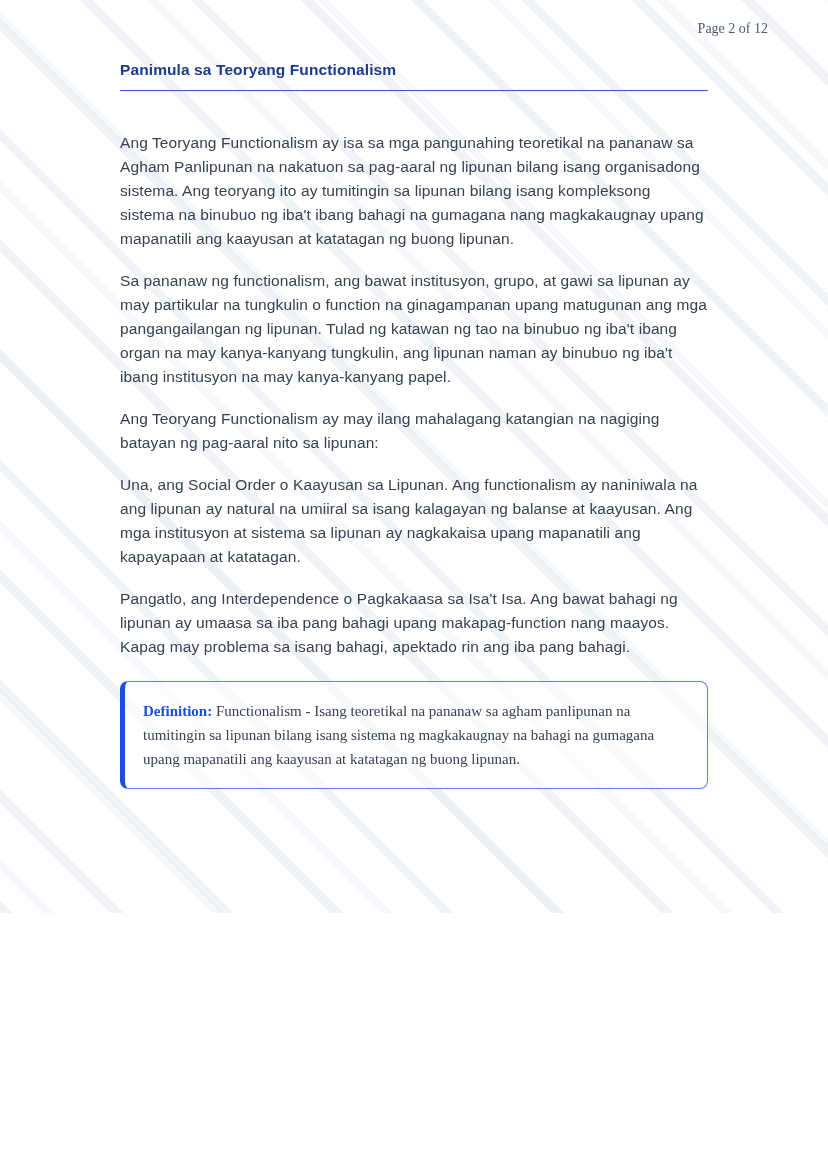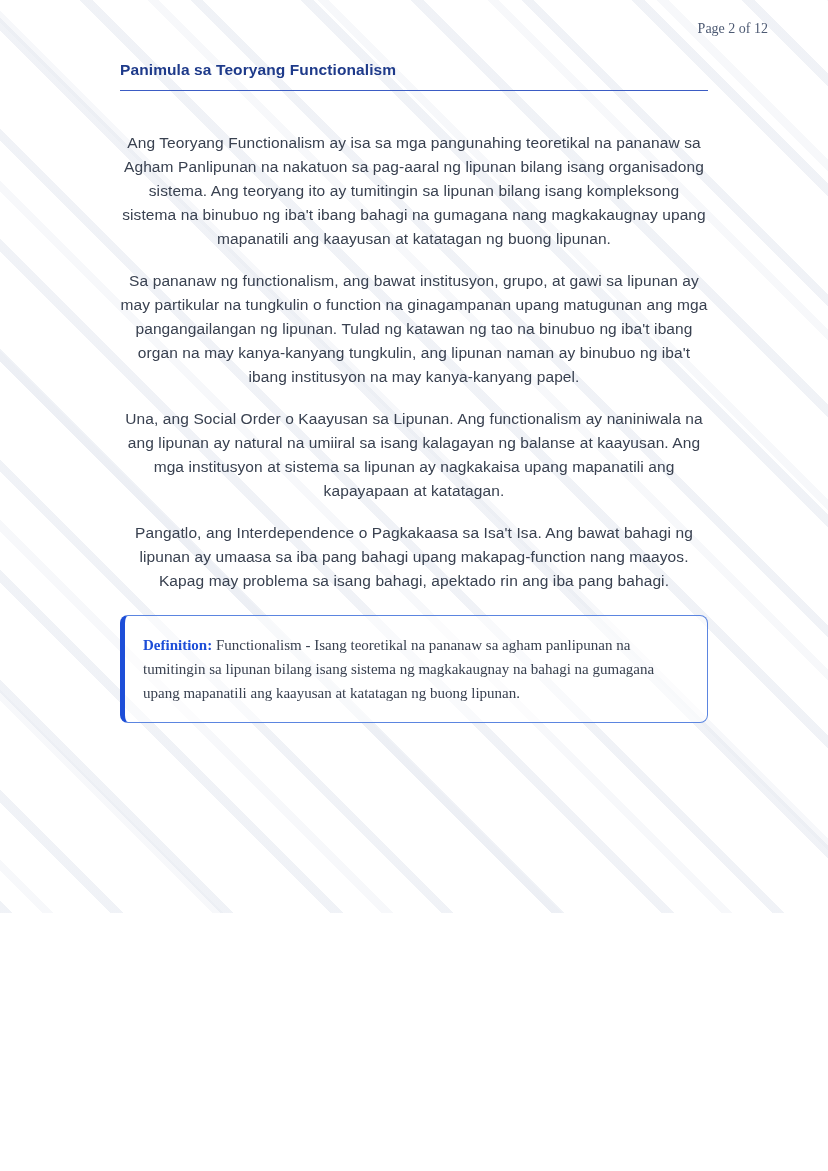--- a/index.html
+++ b/index.html
@@ -40,21 +40,20 @@
     margin-bottom: 40px;
     letter-spacing: 0.1px;
   }
   h2.section-heading.not-first { margin-top: 28px; }
   p.body-par {
     font-size: 15.5px;
     line-height: 24px;
     color: #394150;
     margin-bottom: 18px;
     letter-spacing: 0.1px;
-    text-align: center;
   }
   p.body-par:last-child { margin-bottom: 0; }
   .definition-box {
     margin-top: 22px;
     border: 1px solid #5b85e0;
     border-left: 5px solid #1d4ed8;
     border-radius: 8px;
     padding: 17px 20px 17px 18px;
     background: rgba(255,255,255,0.6);
     font-family: Liberation Serif, serif;
@@ -88,20 +87,21 @@
 
   <div class="content">
 
     <h2 class="section-heading">Panimula sa Teoryang Functionalism</h2>
 
     <p class="body-par">Ang Teoryang Functionalism ay isa sa mga pangunahing teoretikal na pananaw sa Agham Panlipunan na nakatuon sa pag-aaral ng lipunan bilang isang organisadong sistema. Ang teoryang ito ay tumitingin sa lipunan bilang isang kompleksong sistema na binubuo ng iba't ibang bahagi na gumagana nang magkakaugnay upang mapanatili ang kaayusan at katatagan ng buong lipunan.</p>
 
     <p class="body-par">Sa pananaw ng functionalism, ang bawat institusyon, grupo, at gawi sa lipunan ay may partikular na tungkulin o function na ginagampanan upang matugunan ang mga pangangailangan ng lipunan. Tulad ng katawan ng tao na binubuo ng iba't ibang organ na may kanya-kanyang tungkulin, ang lipunan naman ay binubuo ng iba't ibang institusyon na may kanya-kanyang papel.</p>
 
 
+    <p class="body-par">Ang Teoryang Functionalism ay may ilang mahalagang katangian na nagiging batayan ng pag-aaral nito sa lipunan:</p>
 
     <p class="body-par">Una, ang Social Order o Kaayusan sa Lipunan. Ang functionalism ay naniniwala na ang lipunan ay natural na umiiral sa isang kalagayan ng balanse at kaayusan. Ang mga institusyon at sistema sa lipunan ay nagkakaisa upang mapanatili ang kapayapaan at katatagan.</p>
 
 
     <p class="body-par">Pangatlo, ang Interdependence o Pagkakaasa sa Isa't Isa. Ang bawat bahagi ng lipunan ay umaasa sa iba pang bahagi upang makapag-function nang maayos. Kapag may problema sa isang bahagi, apektado rin ang iba pang bahagi.</p>
 
     <div class="definition-box">
       <p class="box-text">
         <strong class="box-label">Definition:</strong>
         <span>Functionalism - Isang teoretikal na pananaw sa agham panlipunan na tumitingin sa lipunan bilang isang sistema ng magkakaugnay na bahagi na gumagana upang mapanatili ang kaayusan at katatagan ng buong lipunan.</span>

